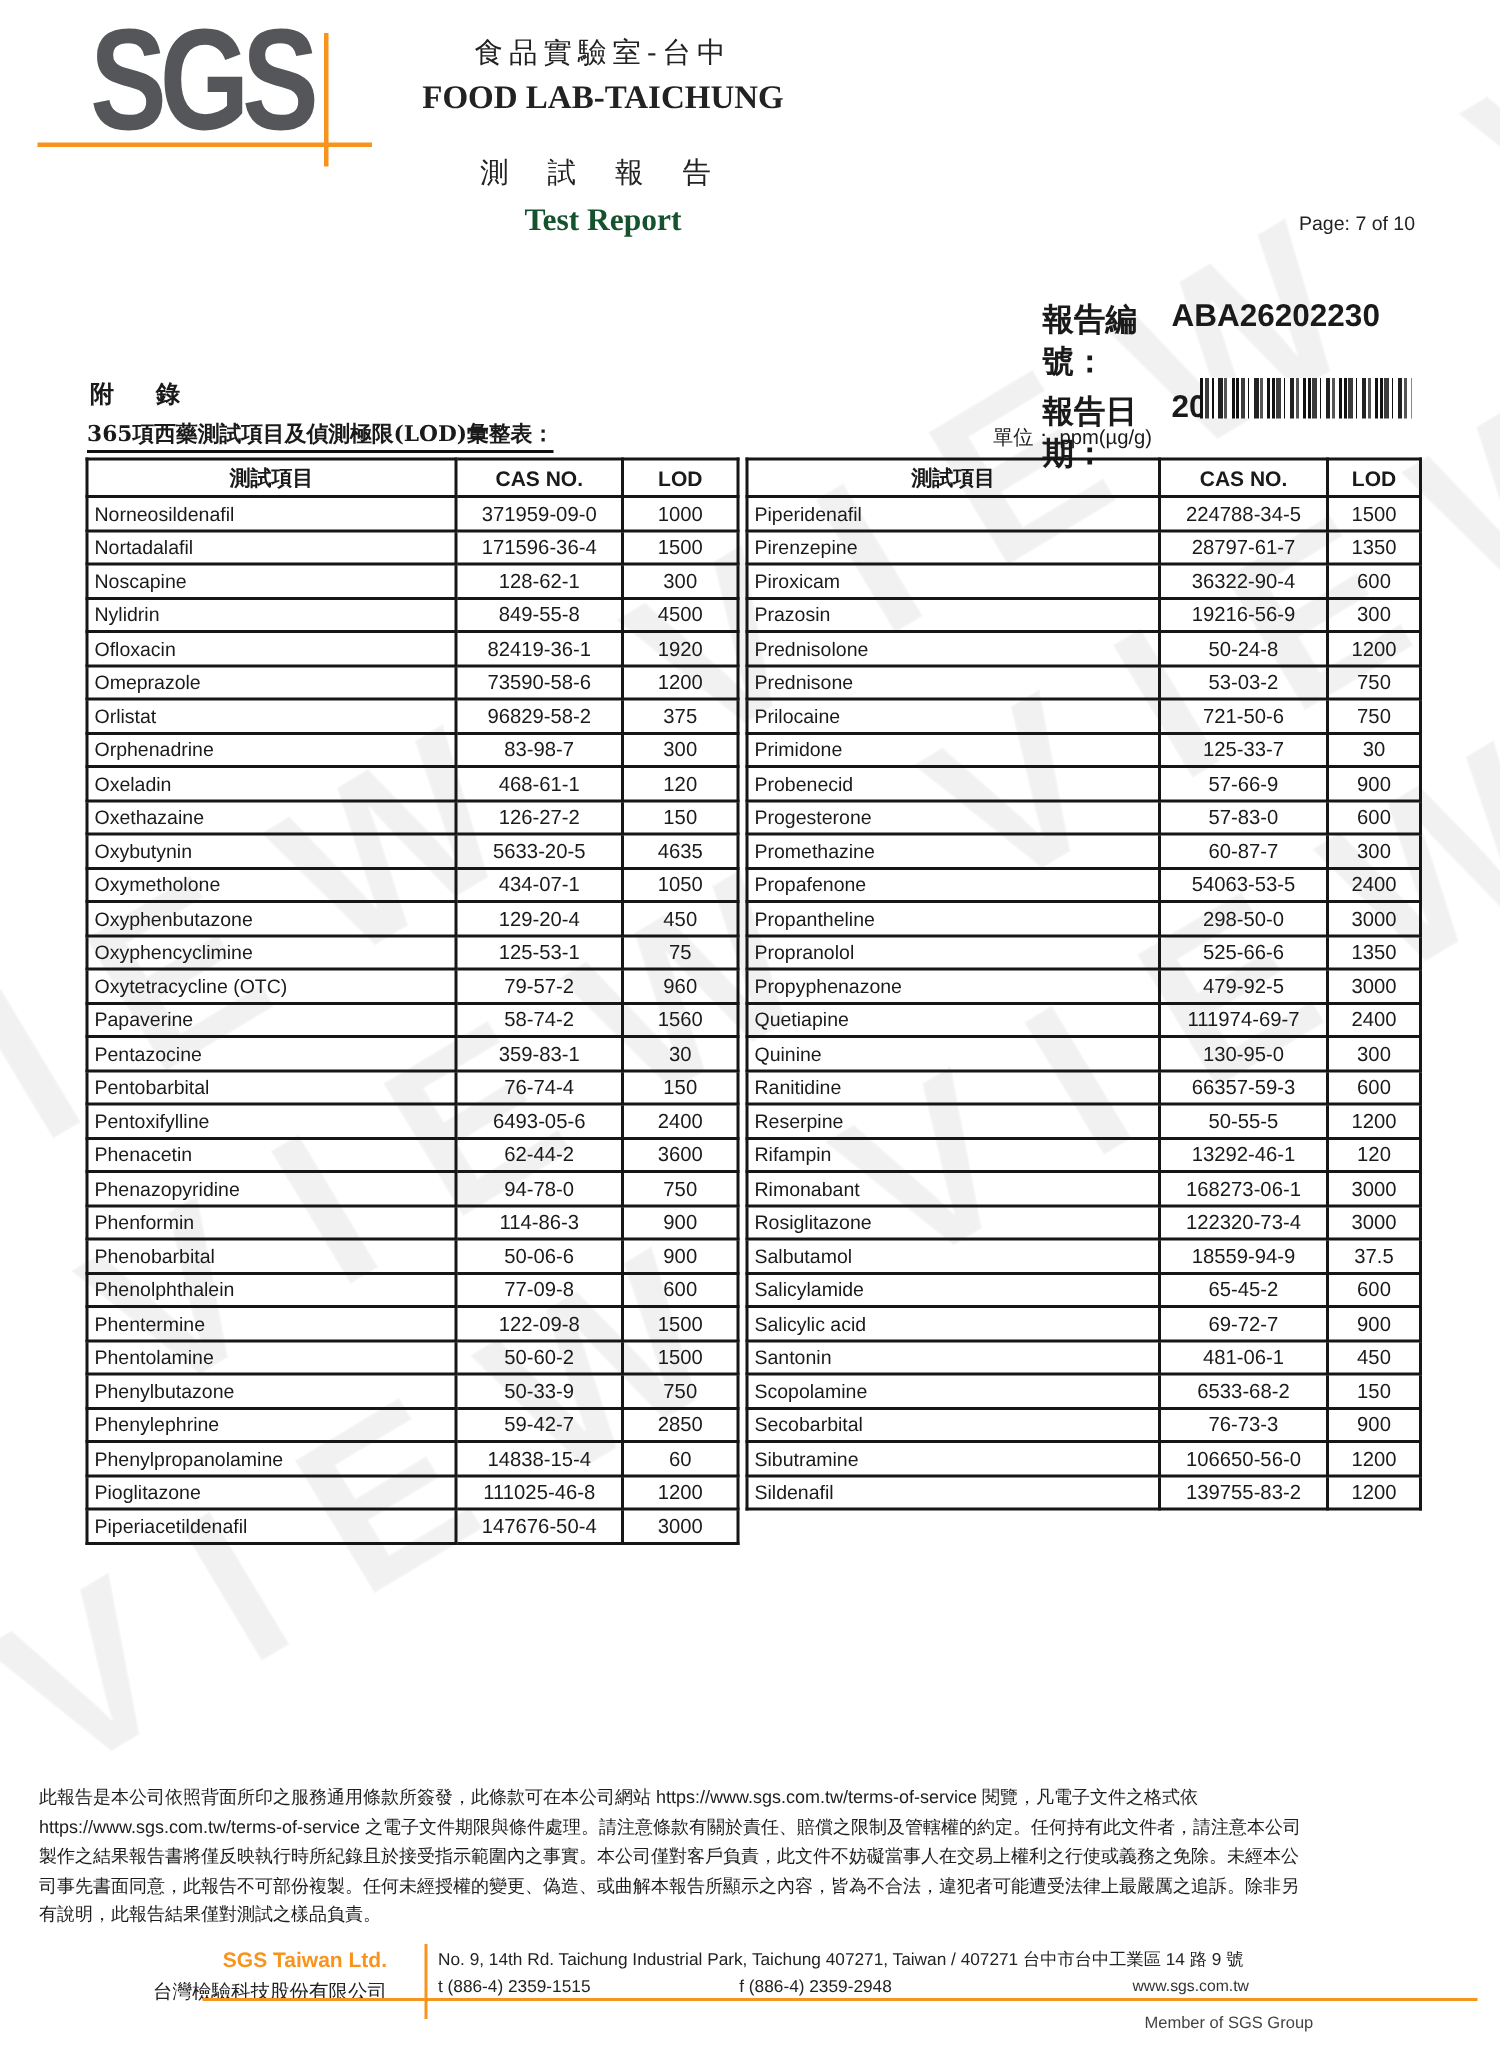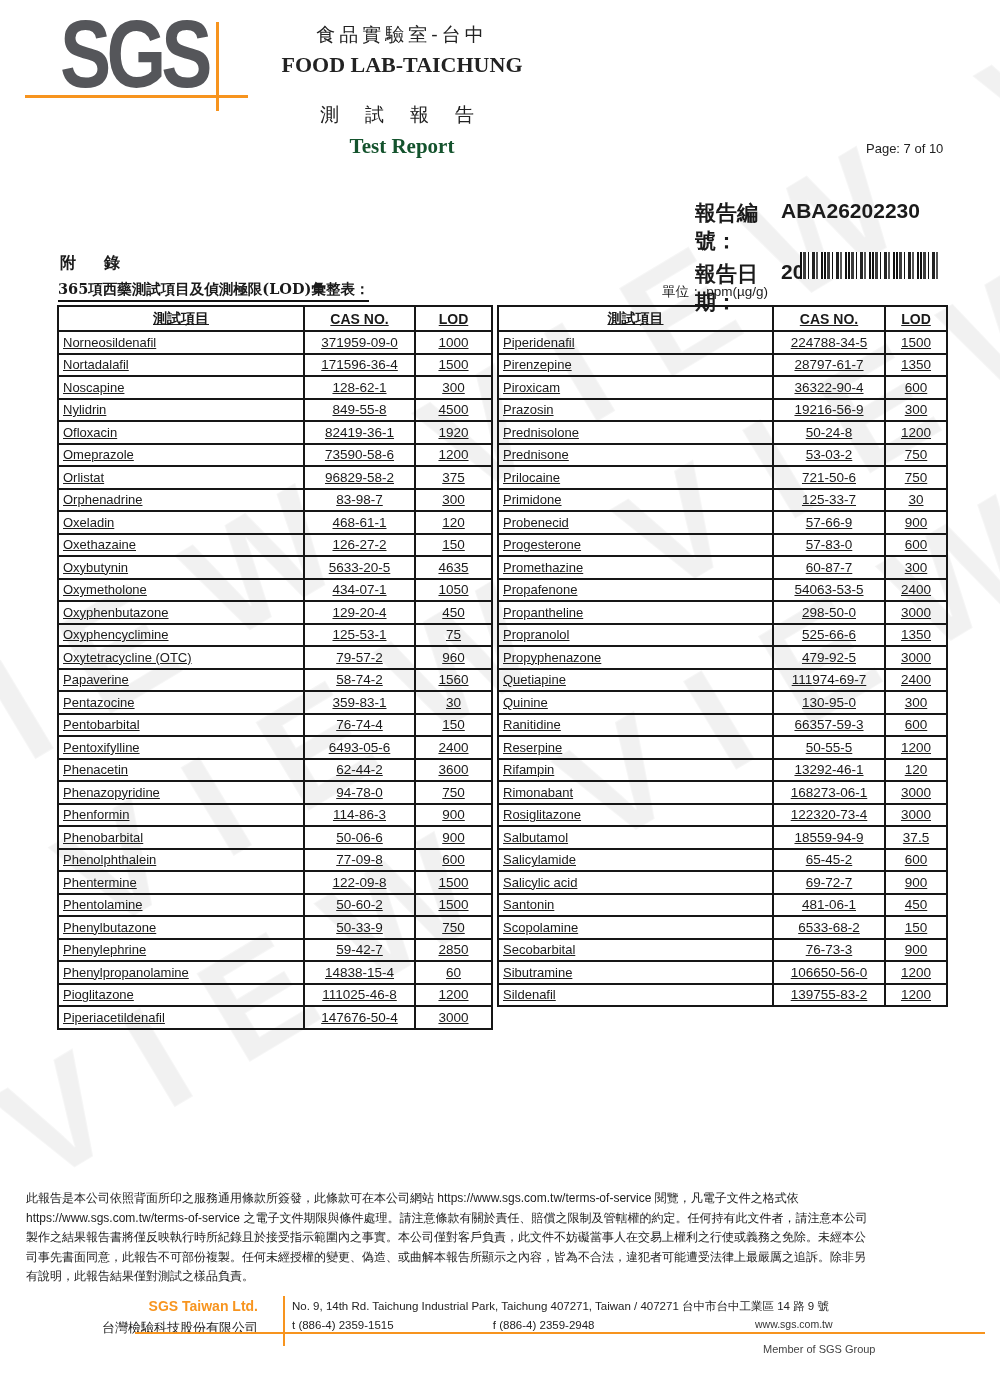--- a/index.html
+++ b/index.html
@@ -46,21 +46,21 @@
     white-space:nowrap;font-weight:800;font-size:150px;line-height:185px;letter-spacing:46px;
     color:rgba(150,150,150,0.13);-webkit-text-stroke:2px rgba(255,255,255,0.35);
     font-family:"Liberation Sans",sans-serif;
   }
   .wm-row:nth-child(2){margin-left:120px;}
   .wm-row:nth-child(3){margin-left:-60px;}
   
   .tbl-wrap{position:absolute;top:305px;z-index:1;}
   #left-table-wrap{left:57px;width:434px;}
   #right-table-wrap{left:497px;width:449px;}
-  table{border-collapse:collapse;table-layout:fixed;width:100%;background:transparent;text-decoration:underline;}
+  table{border-collapse:collapse;table-layout:fixed;width:100%;background:transparent;}
   th,td{border:2px solid #161616;overflow:hidden;white-space:nowrap;background:transparent;}
   th{height:21px;font-size:14px;}
   th.h-item{font-family:"DejaVu Serif","Liberation Serif",serif;font-weight:bold;}
   td{height:18.5px;font-size:13px;}
   td.c-item{text-align:left;padding:0 4px;}
   td.c-cas,td.c-lod{text-align:center;font-size:13.5px;}
   
   .disclaimer{position:absolute;left:26px;top:1189px;width:952px;font-size:12px;line-height:19.5px;color:#1c1c1c;}
   .disc-line{white-space:nowrap;}
   .disc-link{color:#1c1c1c;cursor:pointer;}

